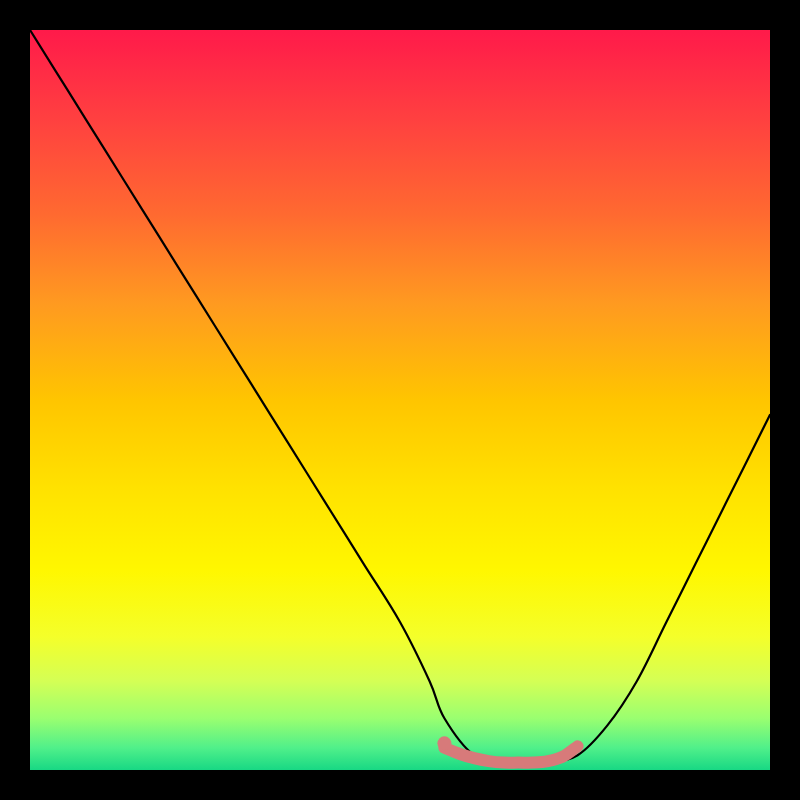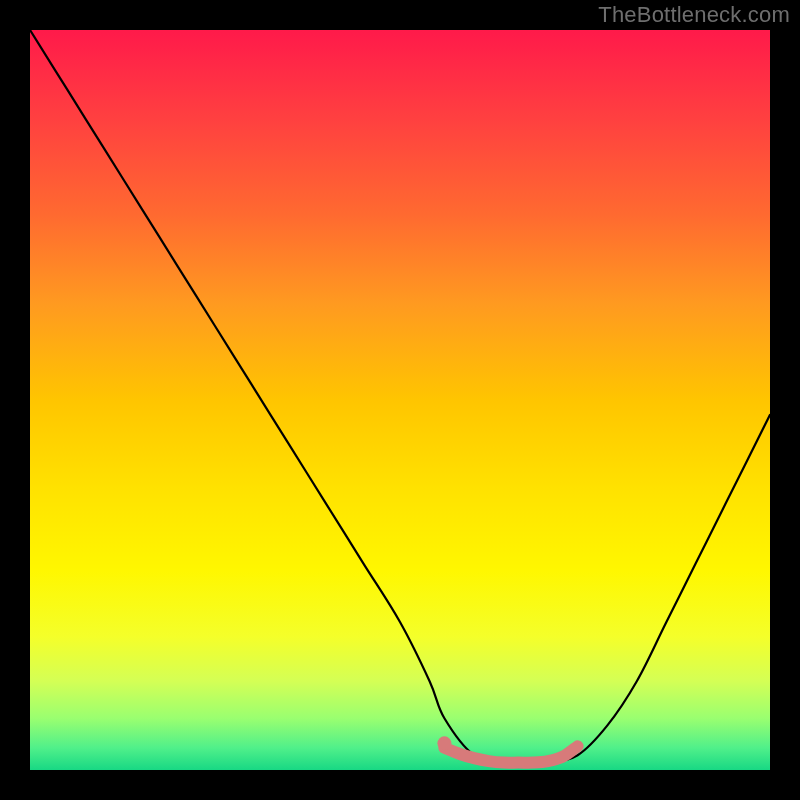--- a/index.html
+++ b/index.html
@@ -59,14 +59,13 @@
 <body>
 
 <div class="frame">
   <div class="plot-area">
     <svg class="curve" viewBox="0 0 740 740" preserveAspectRatio="none">
       <path id="curve-path" fill="none" stroke="#000000" stroke-width="2.2" stroke-linecap="round" stroke-linejoin="round" d="M 0,0 C 6.66,10.655999999999988 23.68,37.887999999999934 37,59.19999999999993 C 50.32,80.51199999999993 60.68,97.08799999999997 74,118.39999999999998 C 87.32,139.712 97.68,156.28800000000004 111,177.60000000000002 C 124.32,198.912 134.68,215.48799999999997 148,236.79999999999995 C 161.32,258.11199999999997 171.68,274.688 185,296 C 198.32,317.312 208.68,333.888 222,355.2 C 235.32,376.512 245.68,393.08799999999997 259,414.4 C 272.32,435.712 282.68,452.288 296,473.6 C 309.32,494.91200000000003 319.68,511.48799999999994 333,532.8 C 346.32,554.112 358.012,570.688 370,592 C 381.988,613.312 391.608,633.884 399.6,651.2 C 407.59200000000004,668.5160000000001 406.408,674.88 414.40000000000003,688.2 C 422.39200000000005,701.5200000000001 433.344,717.2080000000001 444,725.2 C 454.656,733.192 462.944,731.268 473.6,732.6 C 484.25600000000003,733.932 495.208,732.6 503.20000000000005,732.6 C 511.19200000000006,732.6 510.008,733.932 518,732.6 C 525.992,731.268 536.944,731.86 547.6,725.2 C 558.2560000000001,718.5400000000001 566.5440000000001,708.9200000000001 577.2,695.6 C 587.856,682.28 596.144,669.8480000000001 606.8,651.2 C 617.4559999999999,632.552 625.7439999999999,613.312 636.4,592 C 647.056,570.688 655.344,554.112 666,532.8 C 676.656,511.48799999999994 682.2799999999999,500.24 695.5999999999999,473.6 C 708.92,446.96000000000004 732.008,400.784 740,384.8"></path>
       <path id="highlight-path" fill="none" stroke="#d77a7a" stroke-width="12" stroke-linecap="round" stroke-linejoin="round" d="M 414.40000000000003,717.8 C 417.064,718.8656 423.872,721.8552 429.2,723.72 C 434.52799999999996,725.5848000000001 438.67199999999997,726.828 444,728.16 C 449.32800000000003,729.492 453.472,730.3208 458.8,731.12 C 464.12800000000004,731.9192 468.272,732.3336 473.6,732.6 C 478.92800000000005,732.8664 483.072,732.6 488.40000000000003,732.6 C 493.72800000000007,732.6 497.87200000000007,732.8664 503.20000000000005,732.6 C 508.528,732.3336 512.672,732.1856 518,731.12 C 523.328,730.0544 527.472,729.3439999999999 532.8,726.68 C 538.1279999999999,724.016 544.936,718.1848 547.6,716.32"></path>
       <circle id="highlight-dot" r="7" fill="#d77a7a" cx="414.40000000000003" cy="713.36"></circle>
     </svg>
   </div>
-  <div class="watermark">TheBottleneck.com</div>
 </div>
 
 </body></html>

